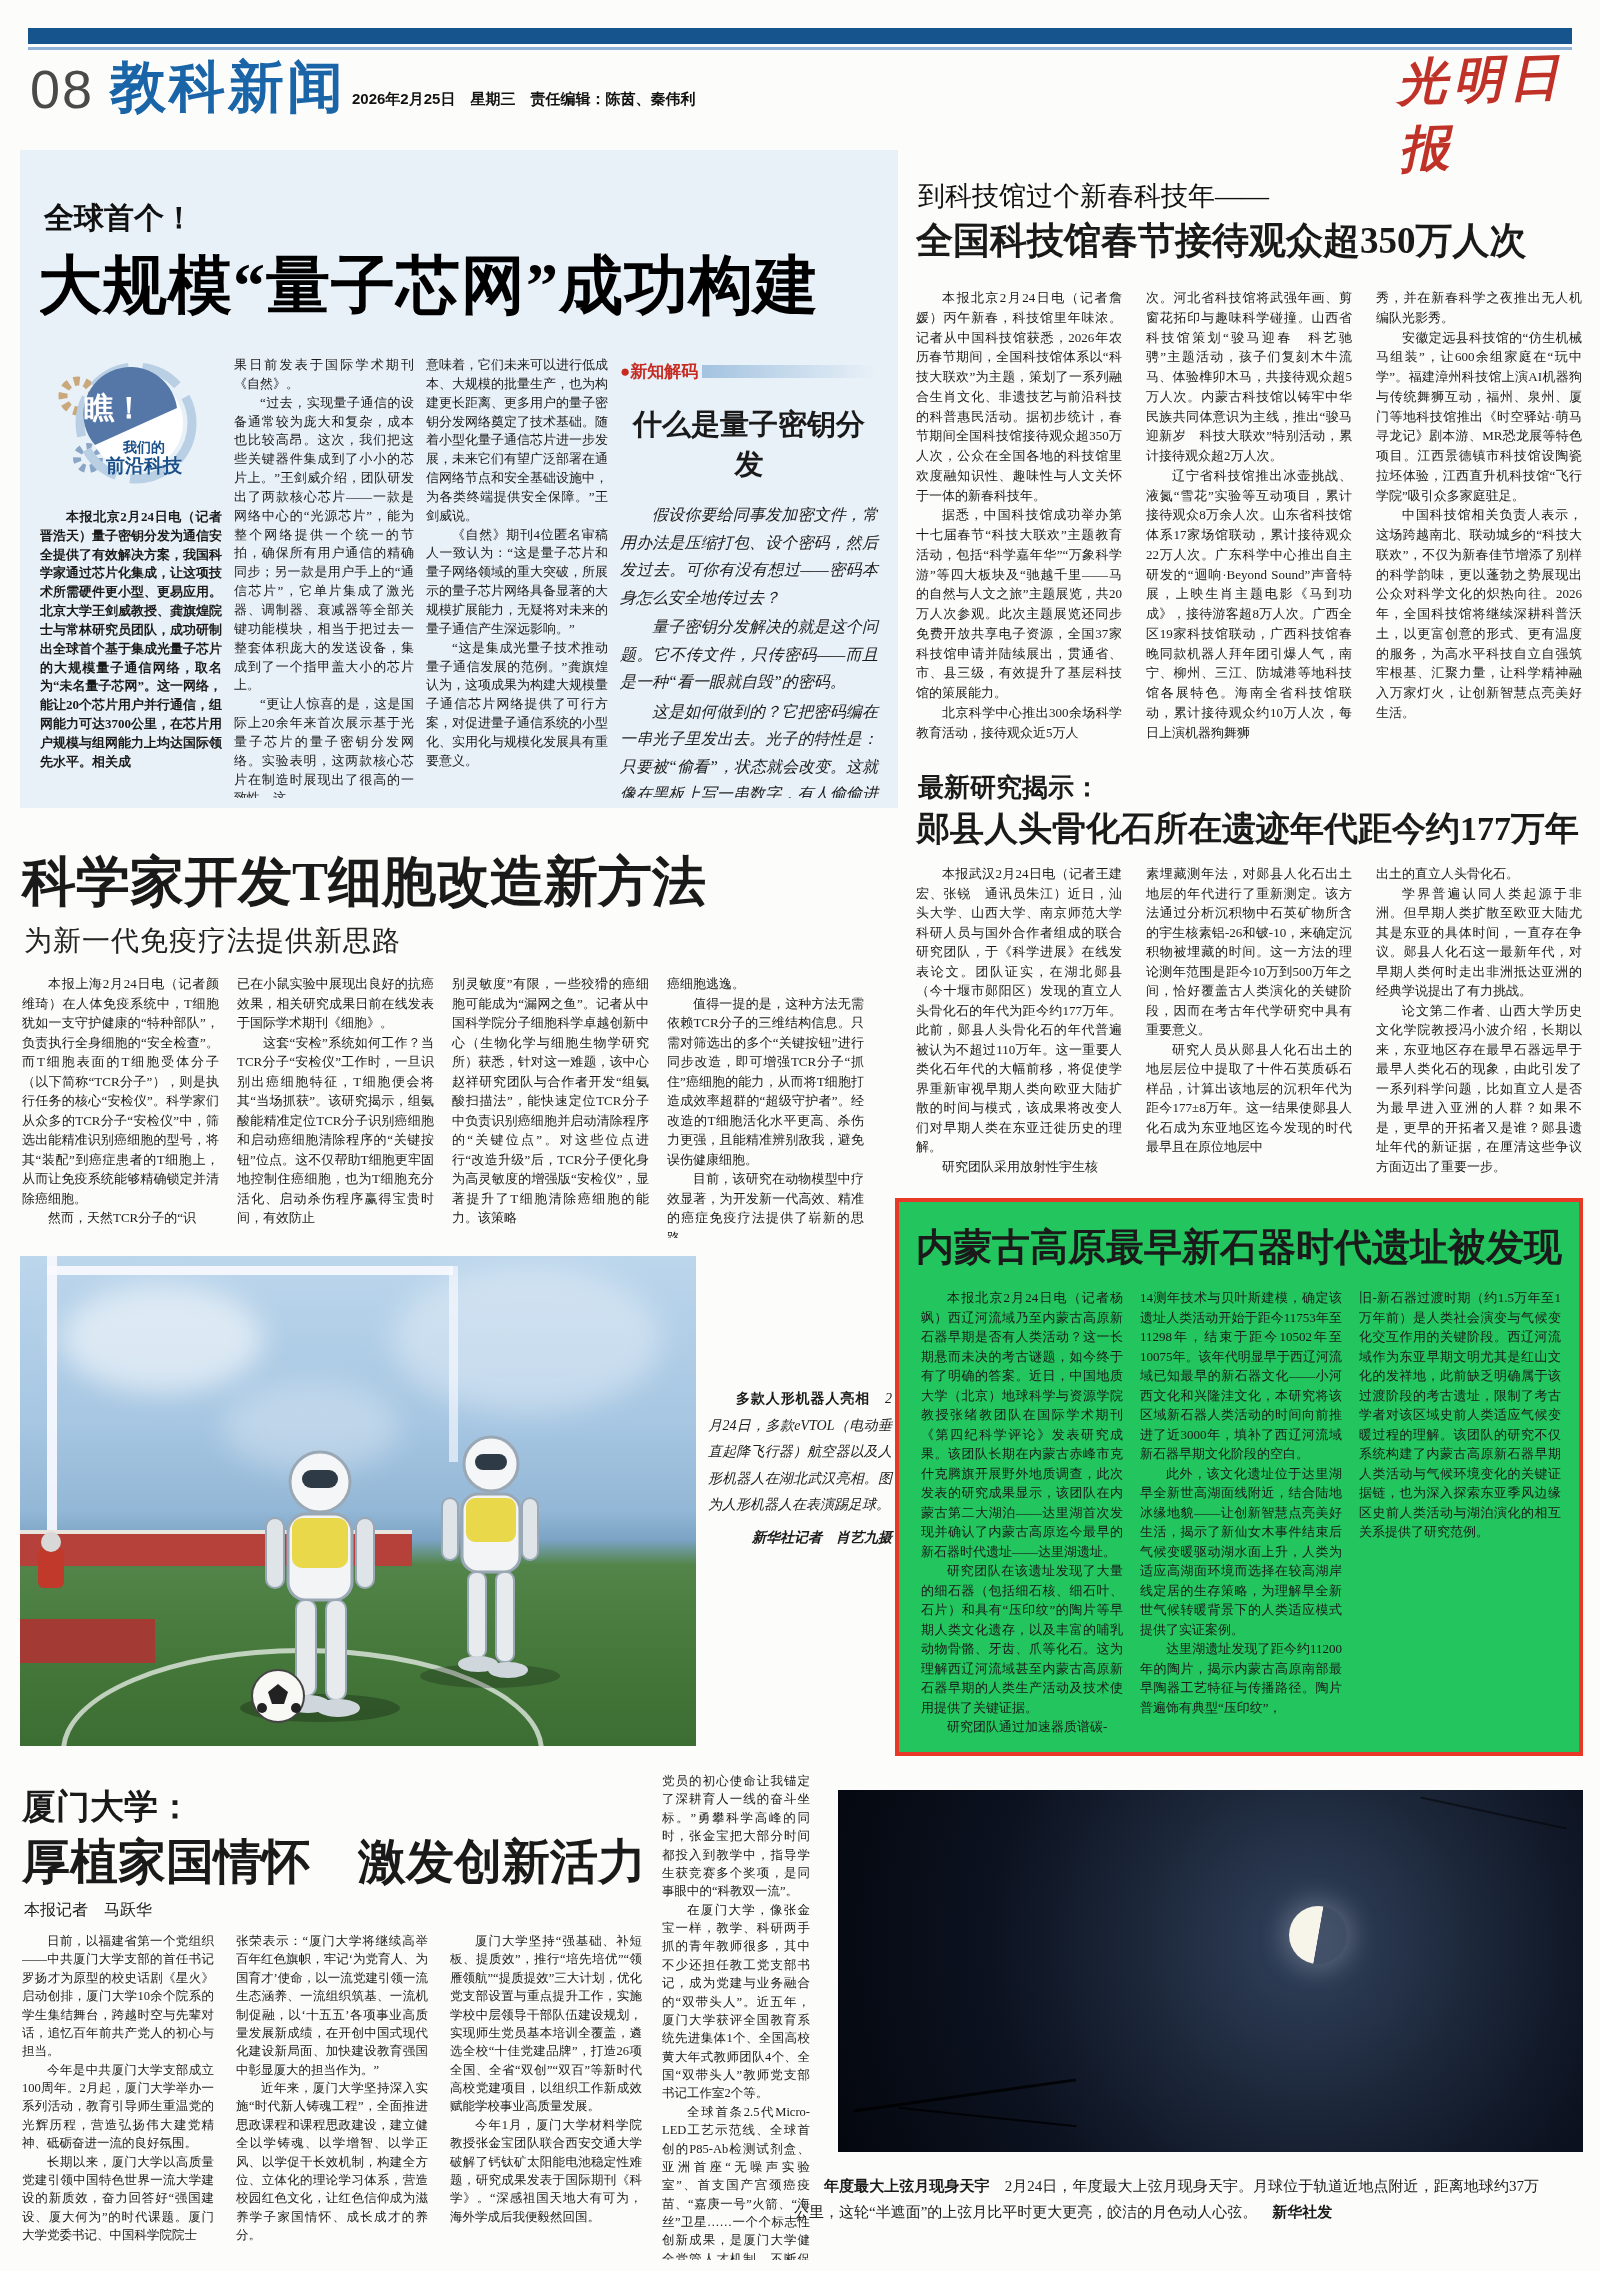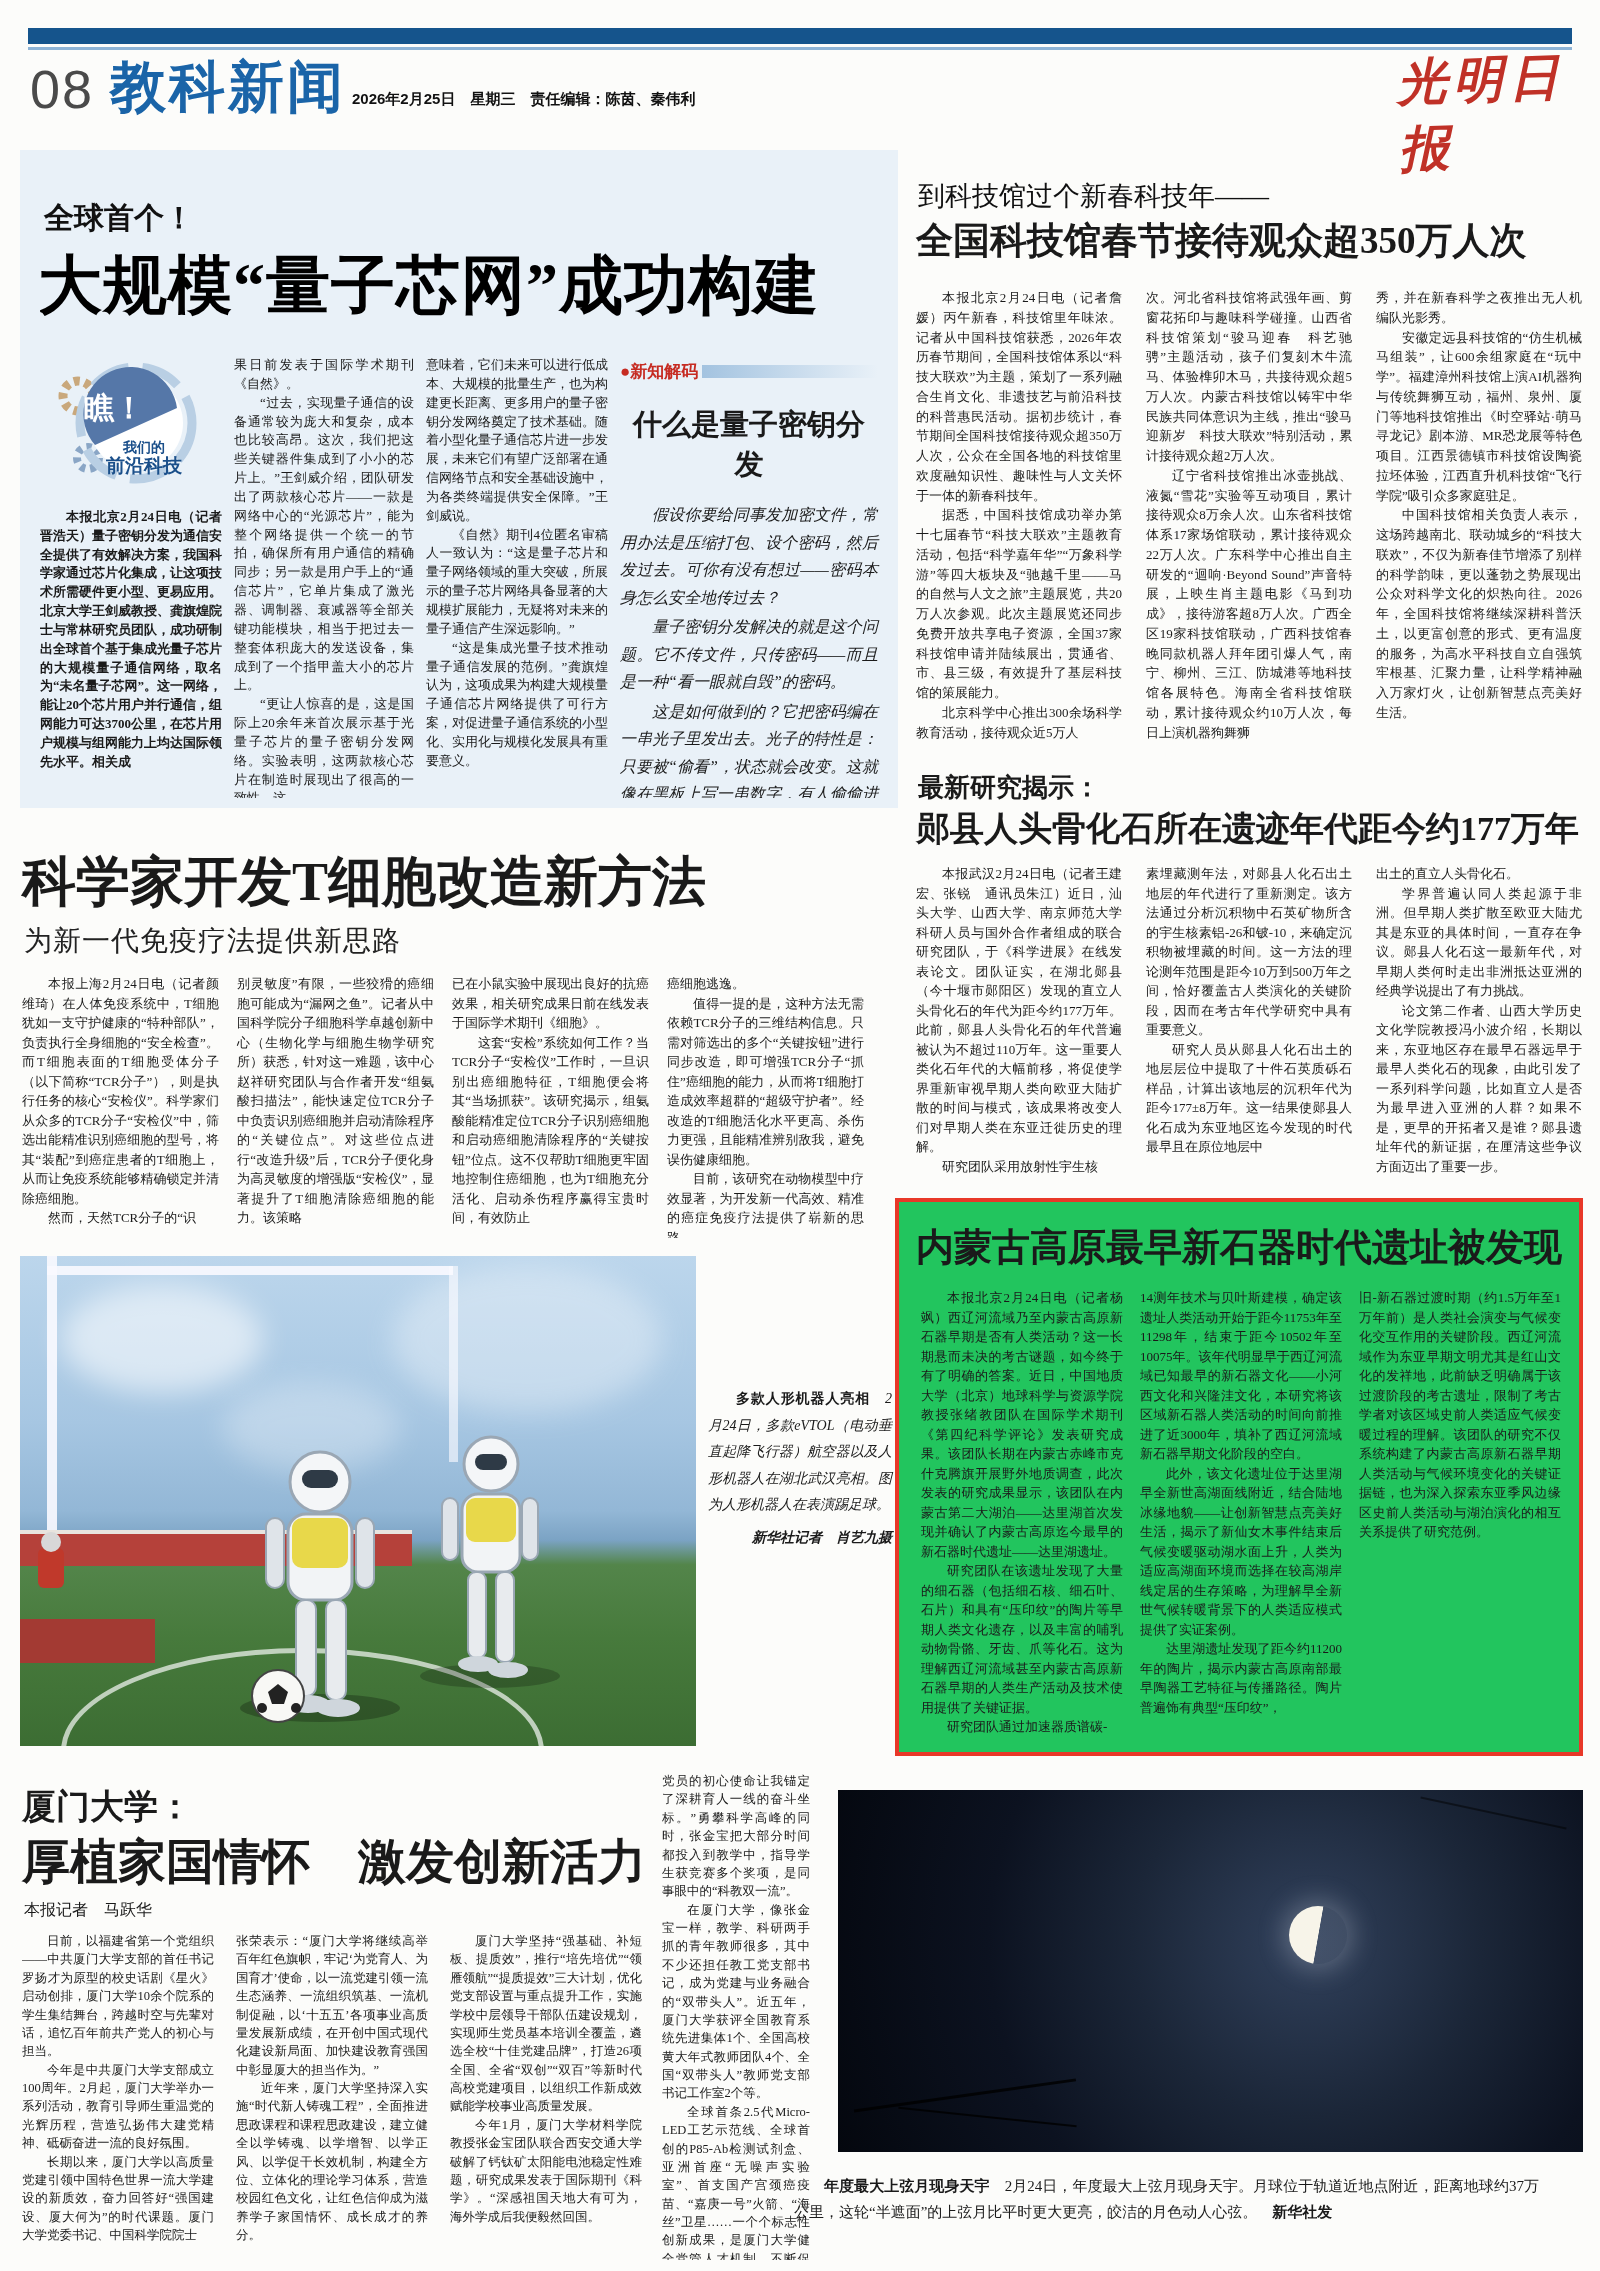--- a/index.html
+++ b/index.html
@@ -165,25 +165,25 @@
 
   <div class="abs tcell">
     <div class="abs t-headline">科学家开发T细胞改造新方法</div>
     <div class="abs t-subhead">为新一代免疫疗法提供新思路</div>
     <div class="abs t-body">
       <div class="tcol jt">
           <p>本报上海2月24日电（记者颜维琦）在人体免疫系统中，T细胞犹如一支守护健康的“特种部队”，负责执行全身细胞的“安全检查”。而T细胞表面的T细胞受体分子（以下简称“TCR分子”），则是执行任务的核心“安检仪”。科学家们从众多的TCR分子“安检仪”中，筛选出能精准识别癌细胞的型号，将其“装配”到癌症患者的T细胞上，从而让免疫系统能够精确锁定并清除癌细胞。</p>
           <p>然而，天然TCR分子的“识</p>
         </div>
       <div class="tcol jt cont">
-          <p>别灵敏度”有限，一些狡猾的癌细胞可能成为“漏网之鱼”。记者从中国科学院分子细胞科学卓越创新中心（生物化学与细胞生物学研究所）获悉，针对这一难题，该中心赵祥研究团队与合作者开发“组氨酸扫描法”，能快速定位TCR分子中负责识别癌细胞并启动清除程序的“关键位点”。对这些位点进行“改造升级”后，TCR分子便化身为高灵敏度的增强版“安检仪”，显著提升了T细胞清除癌细胞的能力。该策略</p>
-        </div>
-      <div class="tcol jt cont">
           <p>已在小鼠实验中展现出良好的抗癌效果，相关研究成果日前在线发表于国际学术期刊《细胞》。</p>
           <p>这套“安检”系统如何工作？当TCR分子“安检仪”工作时，一旦识别出癌细胞特征，T细胞便会将其“当场抓获”。该研究揭示，组氨酸能精准定位TCR分子识别癌细胞和启动癌细胞清除程序的“关键按钮”位点。这不仅帮助T细胞更牢固地控制住癌细胞，也为T细胞充分活化、启动杀伤程序赢得宝贵时间，有效防止</p>
+        </div>
+      <div class="tcol jt cont">
+          <p>别灵敏度”有限，一些狡猾的癌细胞可能成为“漏网之鱼”。记者从中国科学院分子细胞科学卓越创新中心（生物化学与细胞生物学研究所）获悉，针对这一难题，该中心赵祥研究团队与合作者开发“组氨酸扫描法”，能快速定位TCR分子中负责识别癌细胞并启动清除程序的“关键位点”。对这些位点进行“改造升级”后，TCR分子便化身为高灵敏度的增强版“安检仪”，显著提升了T细胞清除癌细胞的能力。该策略</p>
         </div>
       <div class="tcol jt cont">
           <p>癌细胞逃逸。</p>
           <p>值得一提的是，这种方法无需依赖TCR分子的三维结构信息。只需对筛选出的多个“关键按钮”进行同步改造，即可增强TCR分子“抓住”癌细胞的能力，从而将T细胞打造成效率超群的“超级守护者”。经改造的T细胞活化水平更高、杀伤力更强，且能精准辨别敌我，避免误伤健康细胞。</p>
           <p>目前，该研究在动物模型中疗效显著，为开发新一代高效、精准的癌症免疫疗法提供了崭新的思路。</p>
         </div>
     </div>
   </div>
 
   <div class="abs museum">

